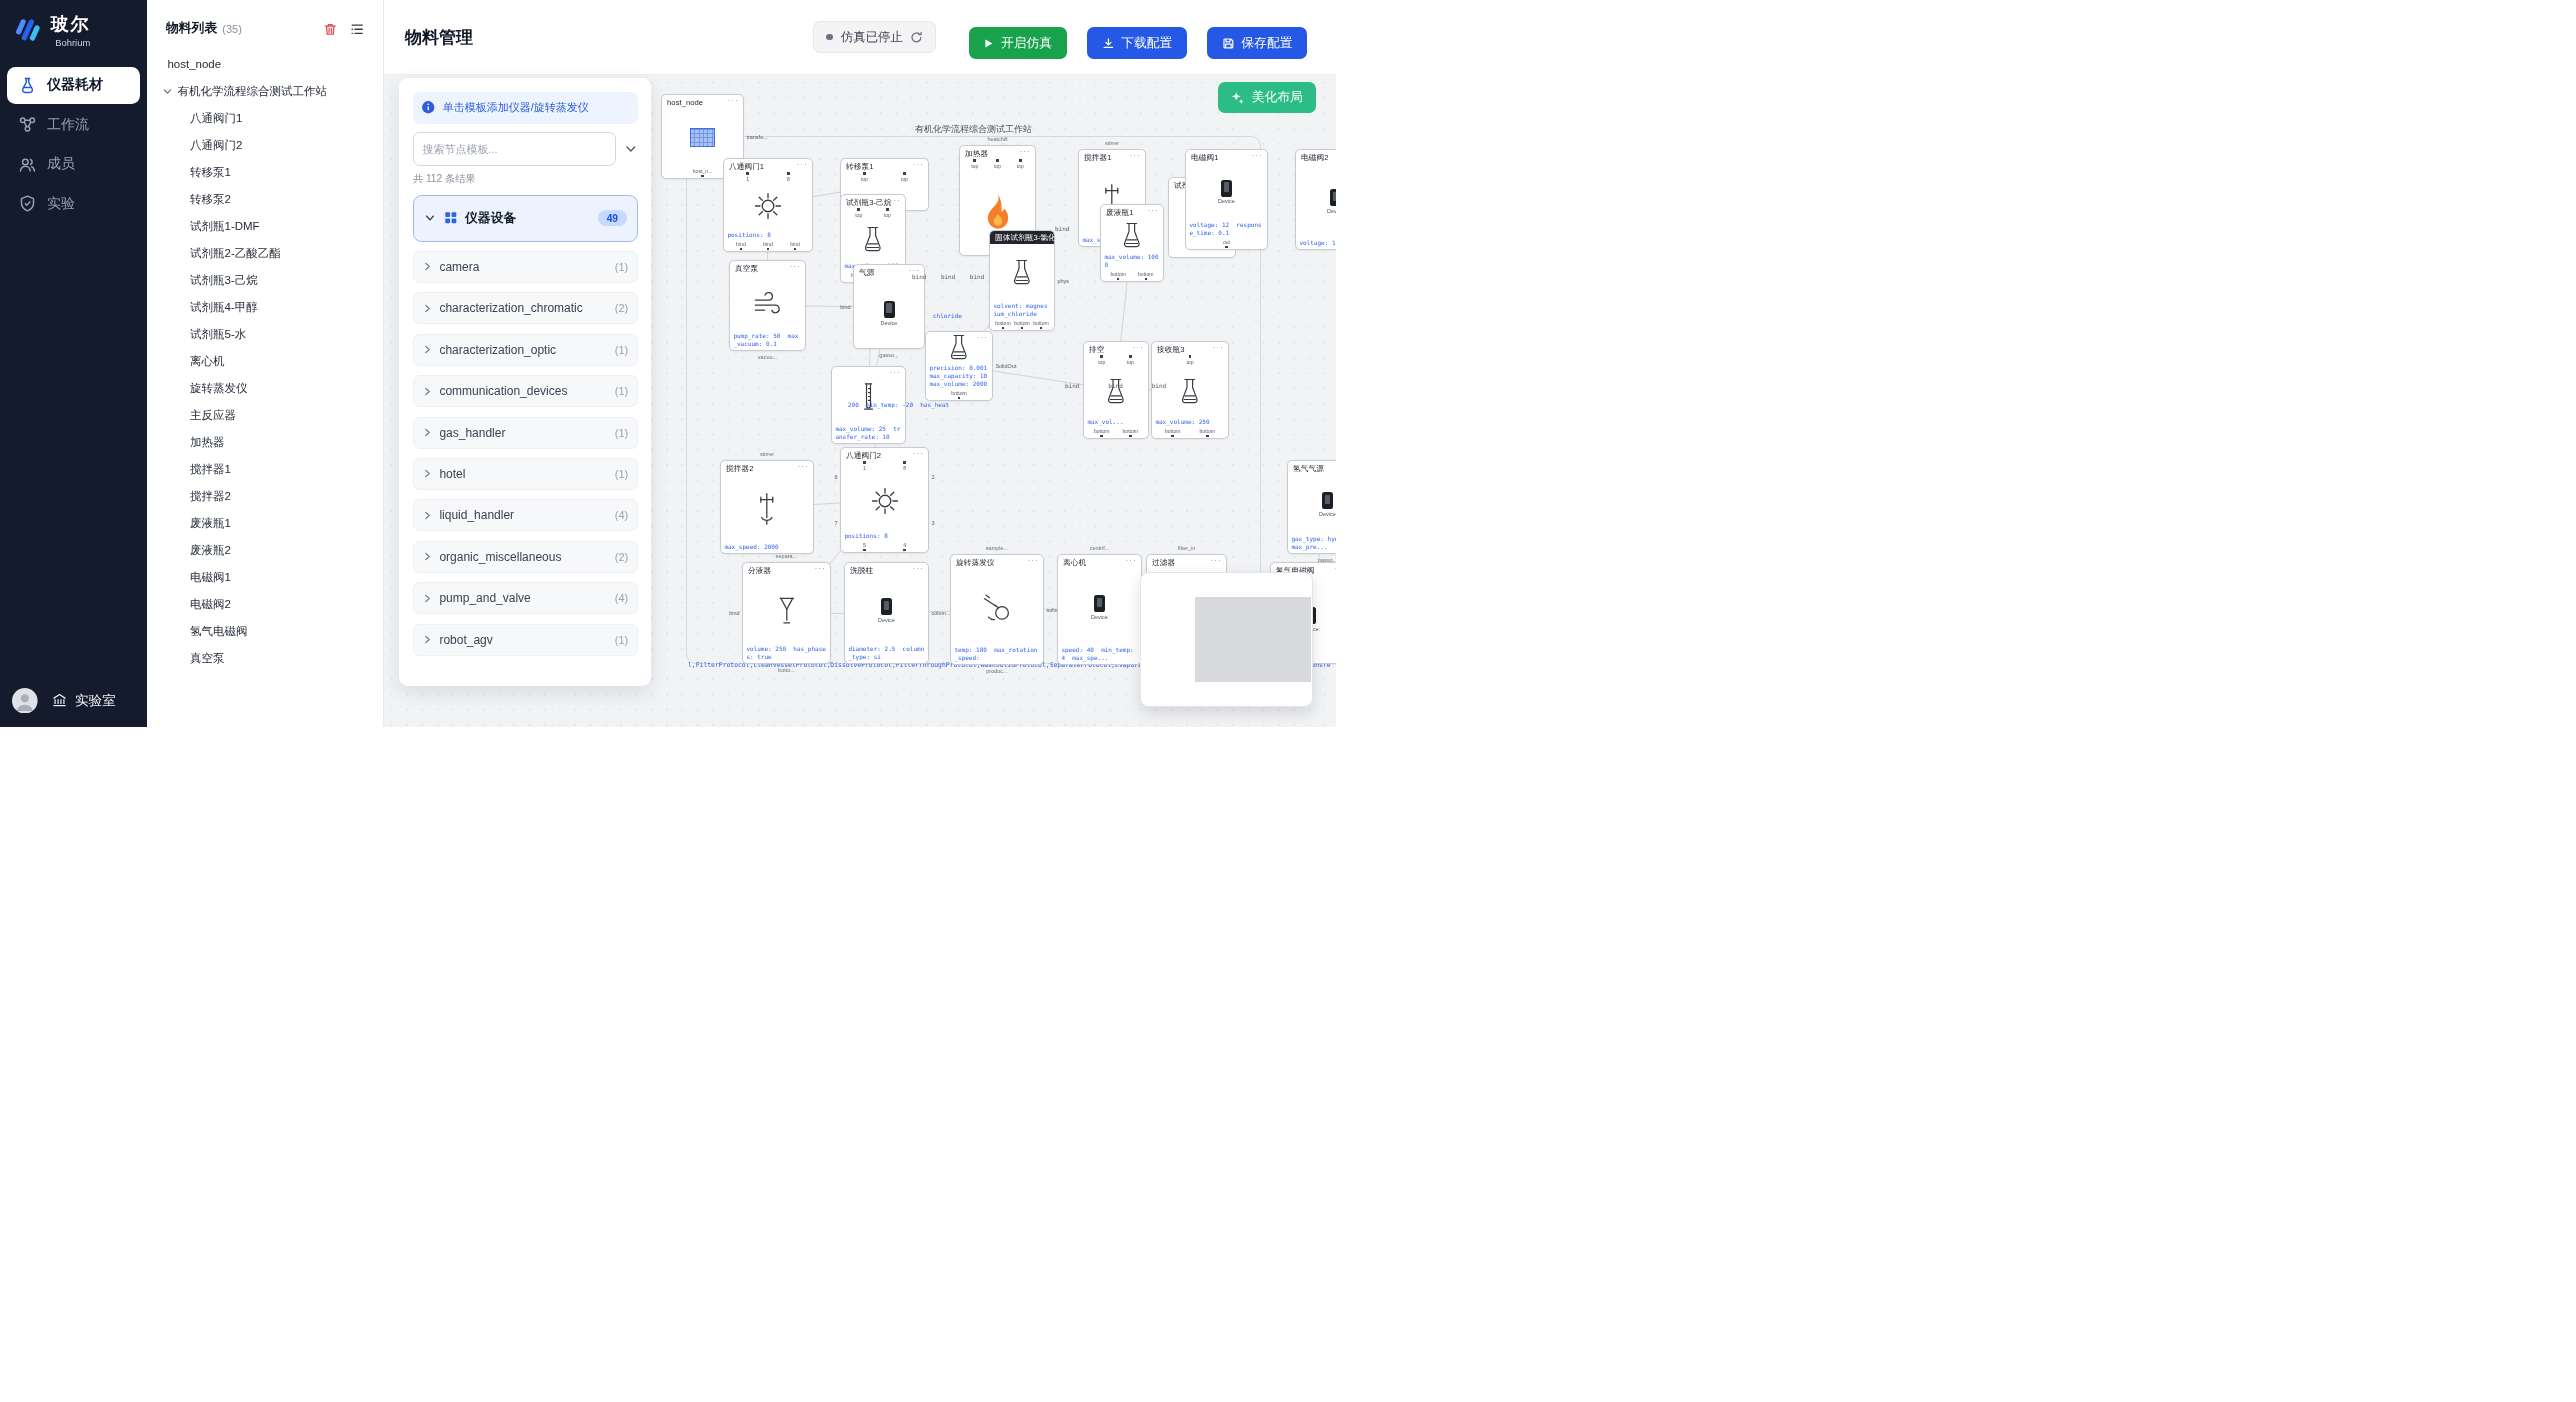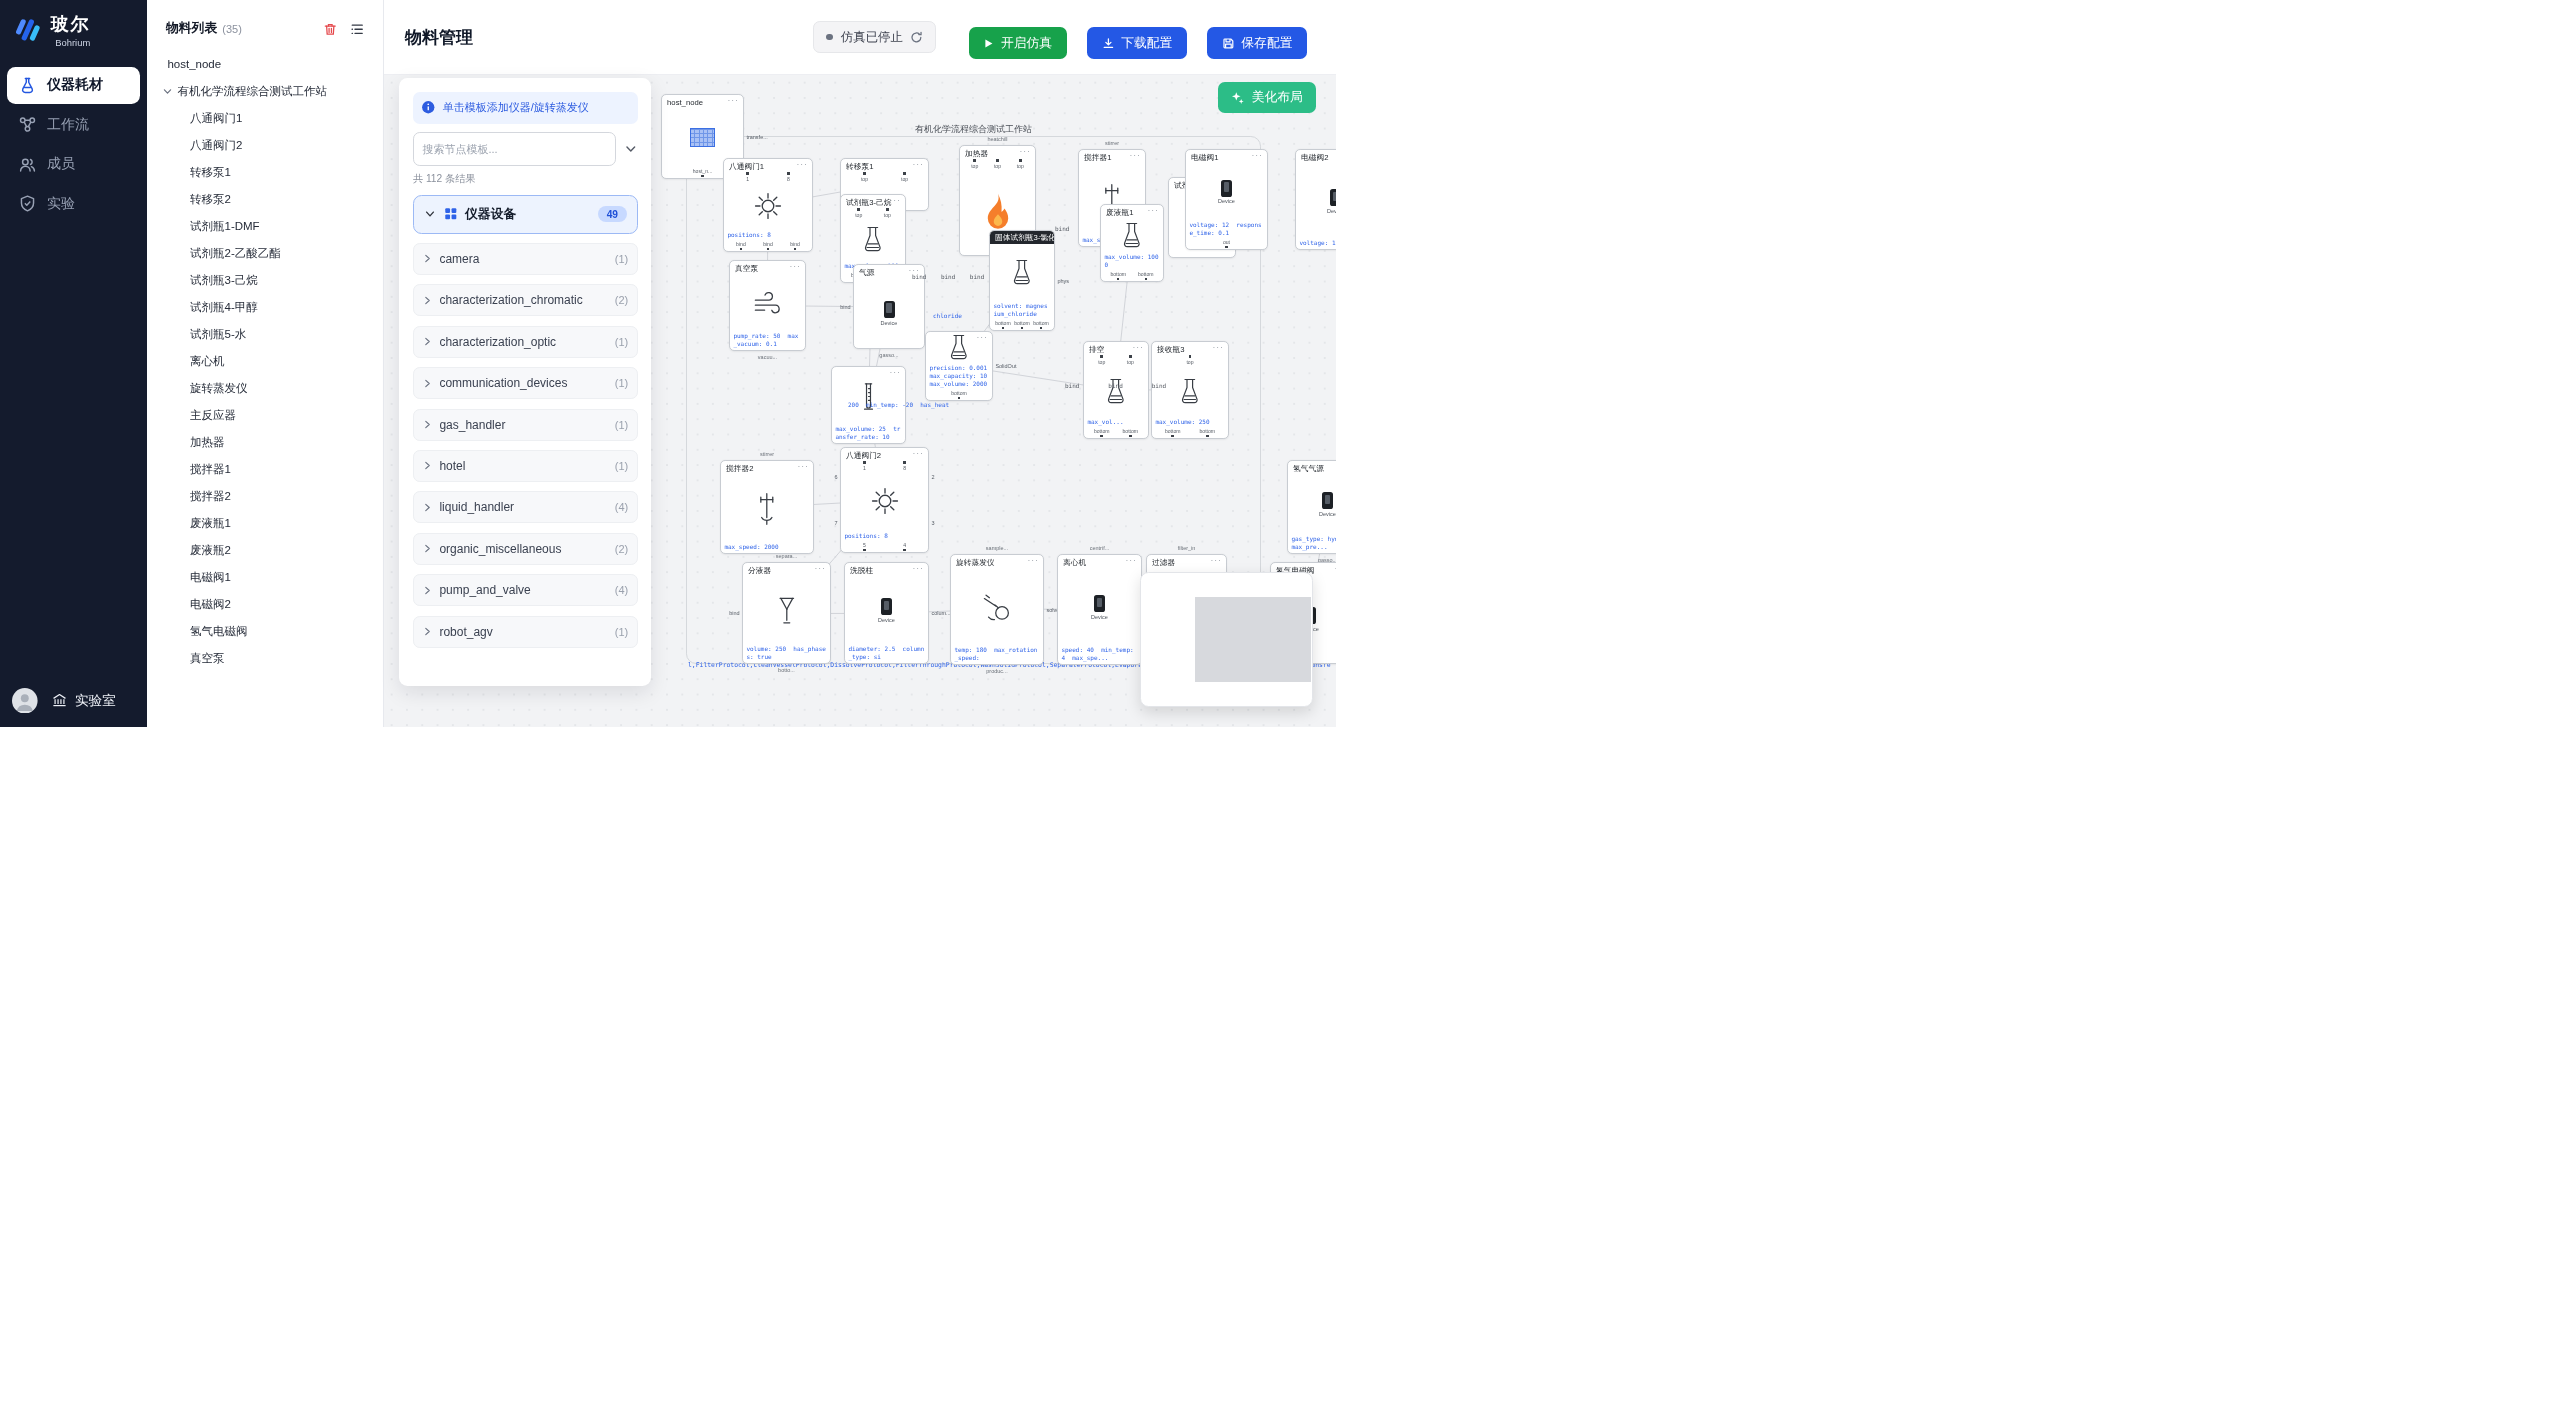--- a/index.html
+++ b/index.html
@@ -81,21 +81,21 @@
   .ic-dev-t { font-size:5.5px; color:#4c525b; }
 
   
   .tpl { position:absolute; left:15.3px; top:78px; width:252px; height:608px; background:#fff; border-radius:8.5px; box-shadow:0 6.8px 20.4px rgba(15,23,42,.10); z-index:70; padding:13.6px; }
   .banner { display:flex; gap:6.8px; align-items:center; background:#edf3ff; border-radius:6.8px; padding:8.5px 8.5px; font-size:11px; color:#2d5ce0; }
   .search-row { display:flex; align-items:center; gap:8.5px; margin-top:8.5px; }
   .search-input { flex:1; height:34px; border:0.9px solid #d4d7dd; border-radius:6.8px; padding:0 8.5px; font-size:11px; color:#333; outline:none; font-family:inherit; }
   .search-input::placeholder { color:#9ca3af; }
   .collapse-btn { display:flex; cursor:pointer; }
   .results { font-size:10.2px; color:#8b919d; margin-top:6px; }
-  .section-hd { margin-top:8.5px; display:flex; align-items:center; gap:7.7px; background:#edf3fe; border:0.9px solid #9cb9f5; border-radius:8.5px; height:39px; padding:0 10.2px; cursor:pointer; }
+  .section-hd { margin-top:8.5px; display:flex; align-items:center; gap:7.7px; background:#edf3fe; border:0.9px solid #9cb9f5; border-radius:8.5px; height:47px; padding:0 10.2px; cursor:pointer; }
   .section-label { font-weight:700; font-size:12.8px; color:#141c2b; flex:1; }
   .badge { background:#c7d9ff; color:#1d4fd7; font-size:10.2px; font-weight:700; border-radius:851px; padding:2.6px 8.5px; }
   .cat { margin-top:9.4px; display:flex; align-items:center; gap:6px; background:#f7f8fa; border:0.9px solid #edeff2; border-radius:6.8px; height:32px; padding:0 8.5px; cursor:pointer; }
   .cat-label { flex:1; font-size:12px; color:#3a4150; white-space:nowrap; overflow:hidden; }
   .cat-count { font-size:11px; color:#9aa1ad; }
 </style>
 </head>
 <body>
 
 <div class="app">

